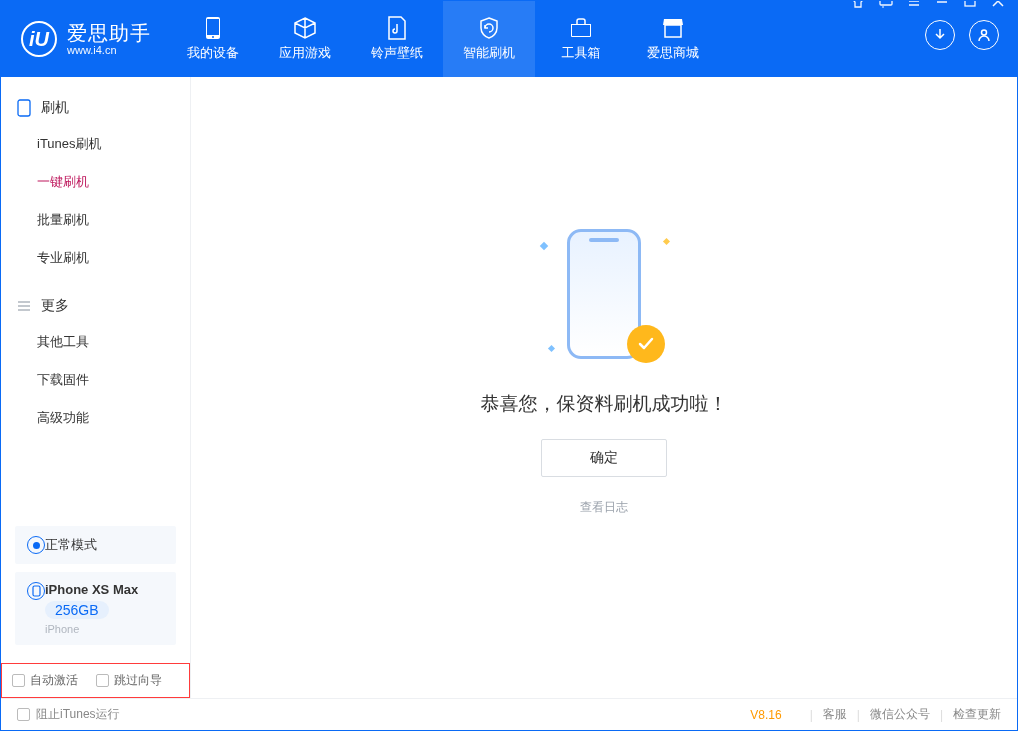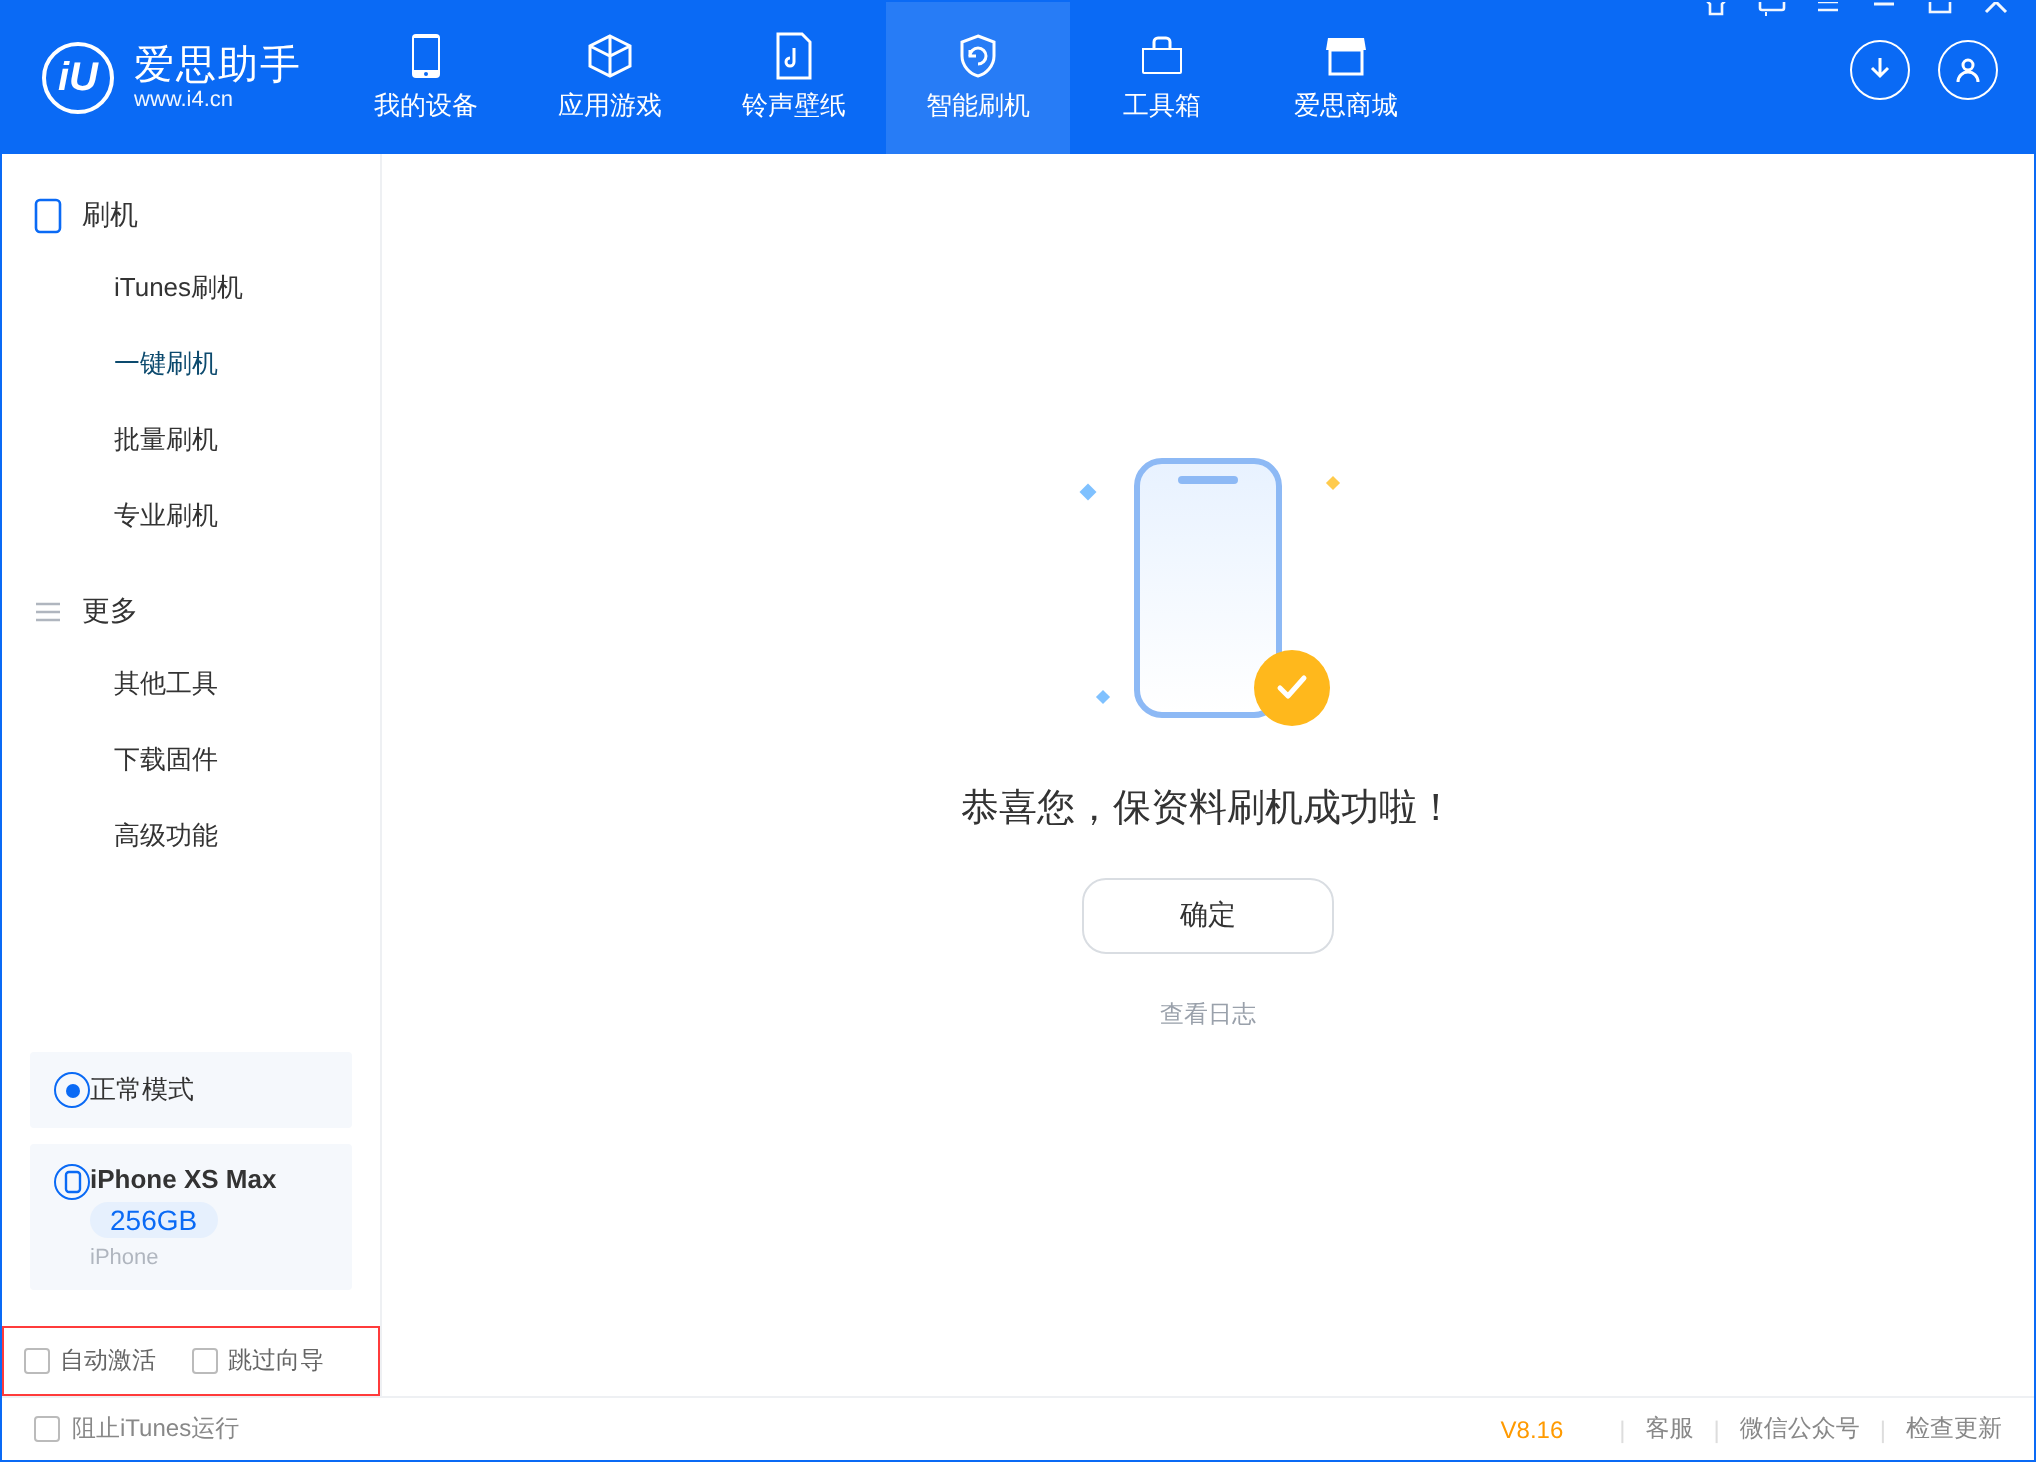--- a/index.html
+++ b/index.html
@@ -16,22 +16,22 @@
 .nav-item.active { background: rgba(255,255,255,0.12); }
 .nav-icon { width: 24px; height: 24px; display: flex; align-items: center; justify-content: center; }
 .titlebar-spacer { flex: 1; }
 .titlebar-right { display: flex; align-items: center; gap: 14px; padding-right: 14px; }
 .win-controls { display: flex; align-items: center; gap: 10px; padding-right: 6px; margin-top: -36px; }
 .win-btn { width: 18px; height: 18px; display: flex; align-items: center; justify-content: center; cursor: pointer; opacity: 0.95; }
 .round-btn { width: 30px; height: 30px; border: 1.5px solid #fff; border-radius: 50%; display: flex; align-items: center; justify-content: center; cursor: pointer; }
 .body { flex: 1; display: flex; min-height: 0; }
 .sidebar { width: 190px; border-right: 1px solid #eef0f3; display: flex; flex-direction: column; padding-top: 14px; }
 .side-group-hdr { display: flex; align-items: center; gap: 10px; padding: 8px 16px; color: #333; font-weight: 500; font-size: 14px; }
-.side-item { padding: 10px 16px 10px 56px; color: #333; cursor: pointer; font-size: 13px; }
-.side-item.active { color: #0c4a6e; }
+.side-item { padding: 10px 16px 10px 36px; color: #333; cursor: pointer; font-size: 13px; }
+.side-item.active { color: #be185d; }
 .side-spacer { flex: 1; }
 .device-panel { padding: 10px 14px; }
 .mode-row, .dev-row { background: #f5f8fc; border-radius: 2px; padding: 10px 12px; margin-bottom: 8px; display: flex; align-items: flex-start; }
 .mode-icon, .dev-icon { width: 18px; height: 18px; border: 1.5px solid #0a6af5; border-radius: 50%; display: flex; align-items: center; justify-content: center; flex-shrink: 0; }
 .mode-dot { width: 7px; height: 7px; background: #0a6af5; border-radius: 50%; }
 .dev-info { display: flex; flex-direction: column; gap: 4px; }
 .dev-name { font-weight: 600; color: #333; font-size: 13px; }
 .storage { background: #e6f0fd; color: #0a6af5; border-radius: 10px; padding: 1px 10px; font-size: 14px; display: inline-block; width: fit-content; }
 .dev-type { color: #b0b6bf; font-size: 11px; }
 .checkbox-row { border: 1.5px solid #ff3b3b; padding: 8px 10px; display: flex; gap: 18px; font-size: 12px; color: #666; }
@@ -39,21 +39,21 @@
 .chk-box { width: 13px; height: 13px; border: 1px solid #bbb; border-radius: 2px; }
 .main { flex: 1; display: flex; align-items: center; justify-content: center; position: relative; }
 .success { display: flex; flex-direction: column; align-items: center; gap: 22px; margin-top: -40px; }
 .phone-illust { width: 130px; height: 150px; position: relative; display: flex; align-items: center; justify-content: center; }
 .phone-body { width: 74px; height: 130px; border: 3px solid #8db9f5; border-radius: 14px; background: linear-gradient(#e8f2ff, #fff); position: relative; }
 .phone-body::before { content:""; position:absolute; top:6px; left:50%; transform:translateX(-50%); width:30px; height:4px; background:#8db9f5; border-radius:3px; }
 .check-badge { position: absolute; right: 4px; bottom: 6px; width: 38px; height: 38px; background: #ffb81c; border-radius: 50%; display: flex; align-items: center; justify-content: center; }
 .sparkle { position: absolute; width: 6px; height: 6px; background: #7fc1ff; transform: rotate(45deg); }
 .s1 { left: 2px; top: 24px; } .s2 { right: 0px; top: 20px; width:5px;height:5px;background:#ffcb4d;} .s3 { left: 10px; bottom: 18px; width:5px;height:5px; }
 .success-text { font-size: 19px; color: #333; font-weight: 500; }
-.ok-btn { border: 1px solid #d9dde2; background: #fff; padding: 9px 48px; font-size: 14px; cursor: pointer; border-radius: 12px; color: #333; }
+.ok-btn { border: 1px solid #d9dde2; background: #fff; padding: 9px 48px; font-size: 14px; cursor: pointer; border-radius: 2px; color: #333; }
 .log-link { color: #9aa1ab; font-size: 12px; cursor: pointer; }
 .statusbar { height: 32px; border-top: 1px solid #eef0f3; display: flex; align-items: center; padding: 0 16px; font-size: 12px; color: #888; }
 .status-chk { display: flex; align-items: center; gap: 6px; cursor: pointer; }
 .status-spacer { flex: 1; }
 .status-ver { color: #ff9a00; margin-right: 18px; }
 .status-link { color: #888; cursor: pointer; }
 .status-sep { color: #ddd; margin: 0 10px; }
 svg { display: block; }
 </style>
 </head>

